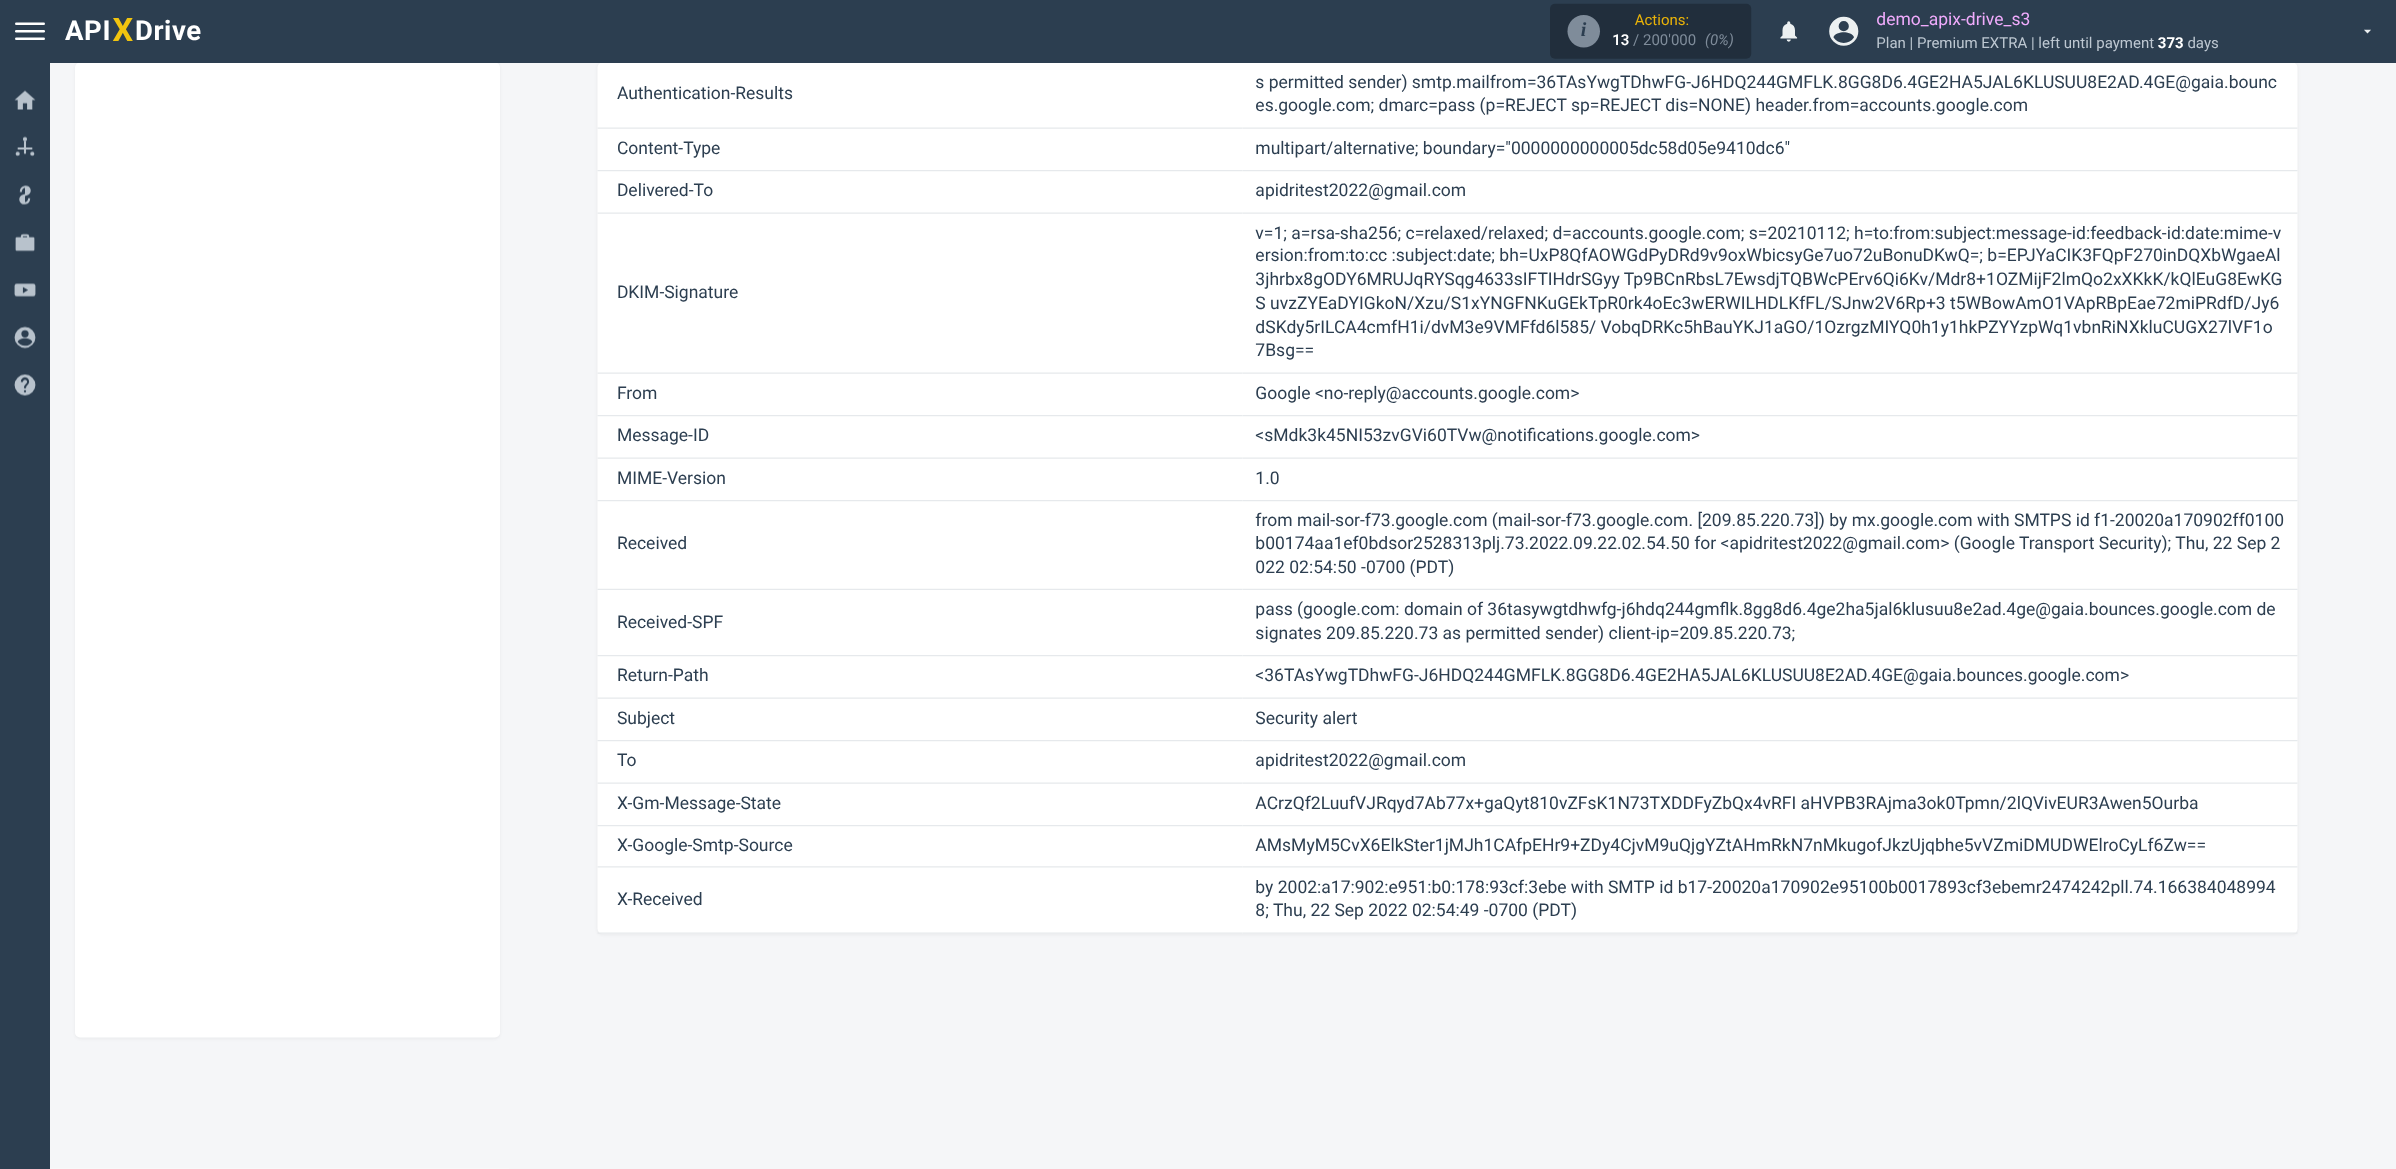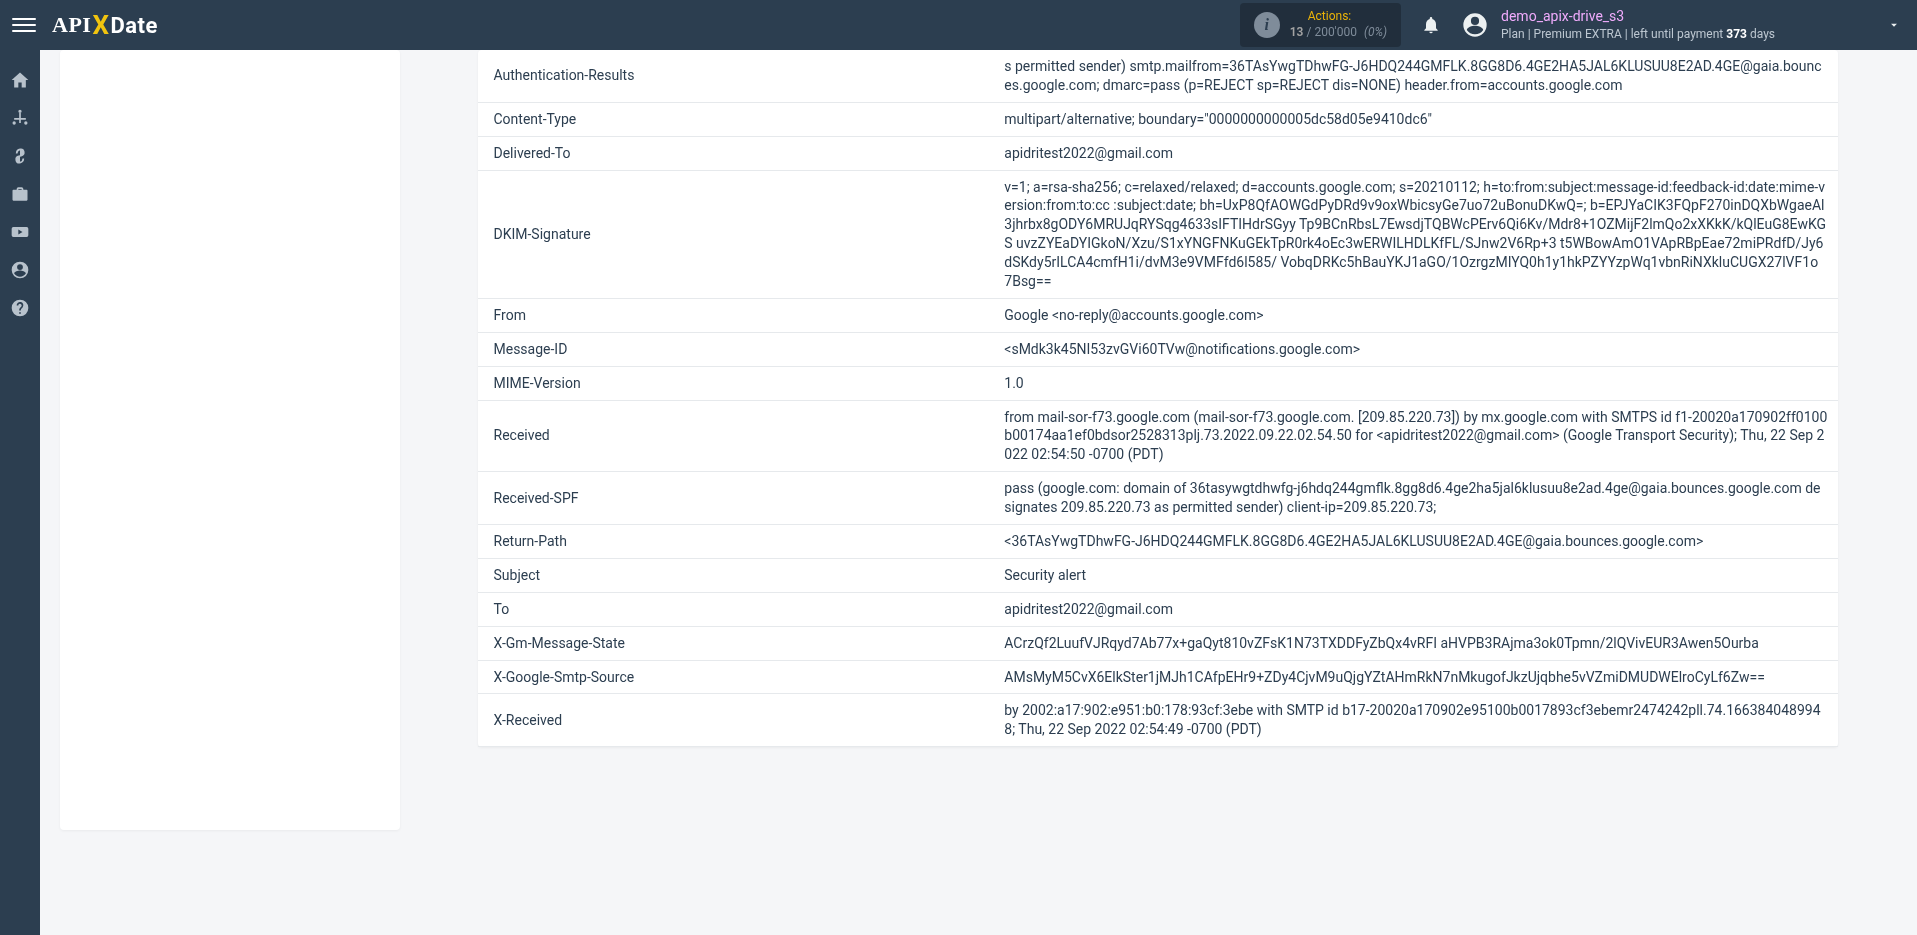--- a/index.html
+++ b/index.html
@@ -6,37 +6,37 @@
 body { font-family: -apple-system, BlinkMacSystemFont, "Segoe UI", Roboto, Arial, sans-serif; background: #f5f6f8; color: #2c3e50; font-size: 14px; overflow-x: hidden; }
 
 .header {
   position: fixed; top: 0; left: 0; right: 0; height: 50px;
   background: #2c3e50; display: flex; align-items: center;
   padding: 0 12px; z-index: 1000; color: #fff;
 }
 .menu-toggle { width: 24px; height: 24px; display: flex; flex-direction: column; justify-content: center; gap: 4px; cursor: pointer; margin-right: 16px; }
 .menu-toggle span { height: 2px; background: #fff; border-radius: 1px; }
 .logo { font-size: 22px; font-weight: 700; letter-spacing: 0.5px; display: flex; align-items: center; }
-.logo .api { color: #fff; font-family: Liberation Serif, serif; }
+.logo .api { color: #fff; }
 .logo .x { color: #f1c40f; font-size: 26px; margin: 0 1px; }
 .logo .drive { color: #fff; }
 .header-spacer { flex: 1; }
 .actions-box {
   background: rgba(0,0,0,0.25); border-radius: 4px;
   display: flex; align-items: center; padding: 6px 14px; margin-right: 20px;
   gap: 10px;
 }
 .info-icon-circle {
   width: 26px; height: 26px; border-radius: 50%;
   background: #7f8c9a; color: #2c3e50; display: flex; align-items: center; justify-content: center;
   font-weight: 900; font-size: 16px; font-style: italic; font-family: Georgia, serif;
 }
 .actions-text { font-size: 12px; line-height: 1.3; }
 .actions-text .label { color: #eab308; margin-left: 18px; }
-.actions-text .numbers .cur { color: #a3a3a3; font-weight: 600; }
+.actions-text .numbers .cur { color: #ffffff; font-weight: 600; }
 .actions-text .numbers .sep { color: #7f8c9a; }
 .actions-text .numbers .max { color: #7f8c9a; text-align: right; }
 .actions-text .numbers .pct { color: #7f8c9a; font-style: italic; margin-left: 4px; }
 .bell-icon { width: 20px; height: 20px; margin-right: 20px; fill: #ecf0f1; cursor: pointer; }
 .user-block { display: flex; align-items: center; gap: 12px; }
 .avatar-icon { width: 28px; height: 28px; fill: #ecf0f1; }
 .user-meta { font-size: 12px; line-height: 1.4; }
 .user-meta .username { font-size: 14px; color: #f0abfc; }
 .user-meta .plan-line { color: #bdc7d1; }
 .user-meta .plan-line .days { font-weight: 700; color: #fff; }
@@ -70,21 +70,21 @@
 
 <div class="header">
   <div class="menu-toggle">
     <span></span>
       <span></span>
       <span></span>
   </div>
   <div class="logo">
     <span class="api">API</span>
     <span class="x">X</span>
-    <span class="drive">Date</span>
+    <span class="drive">Drive</span>
   </div>
   <div class="header-spacer"></div>
   <div class="actions-box">
     <div class="info-icon-circle">i</div>
     <div class="actions-text">
       <div class="label">Actions:</div>
       <div class="numbers">
         <span class="cur">13</span>
         <span class="sep">/</span>
         <span class="max">200'000</span>

